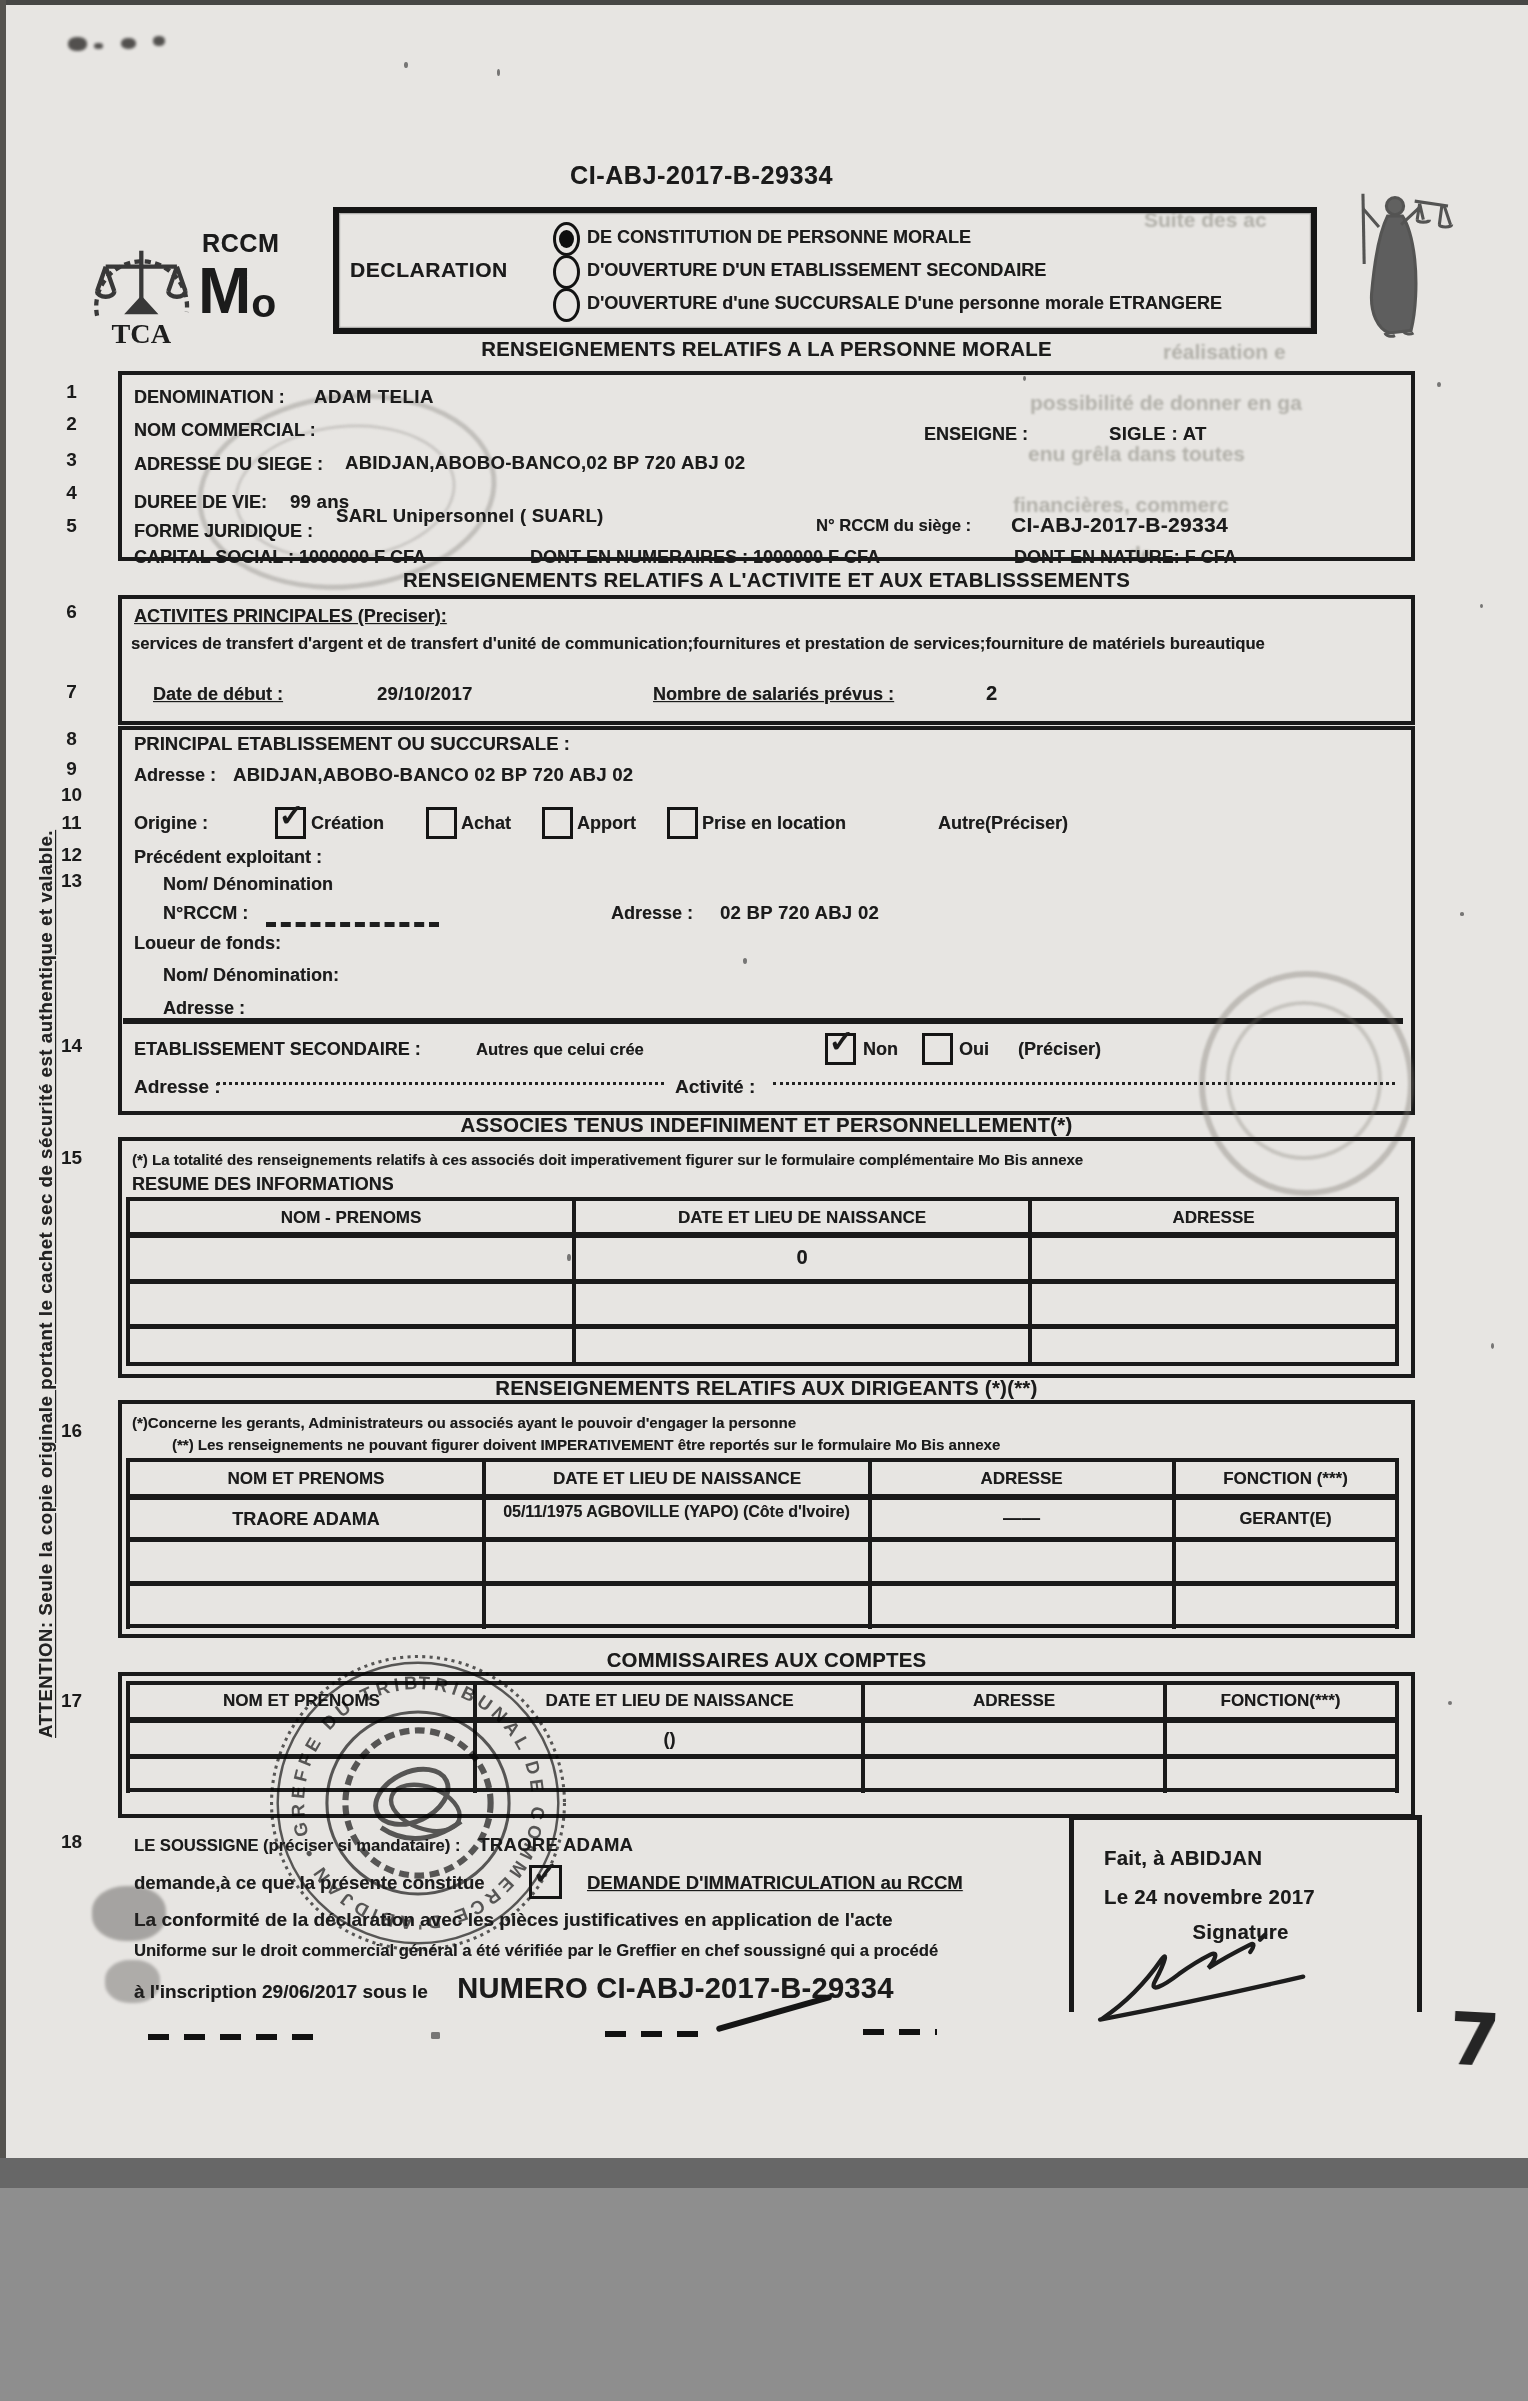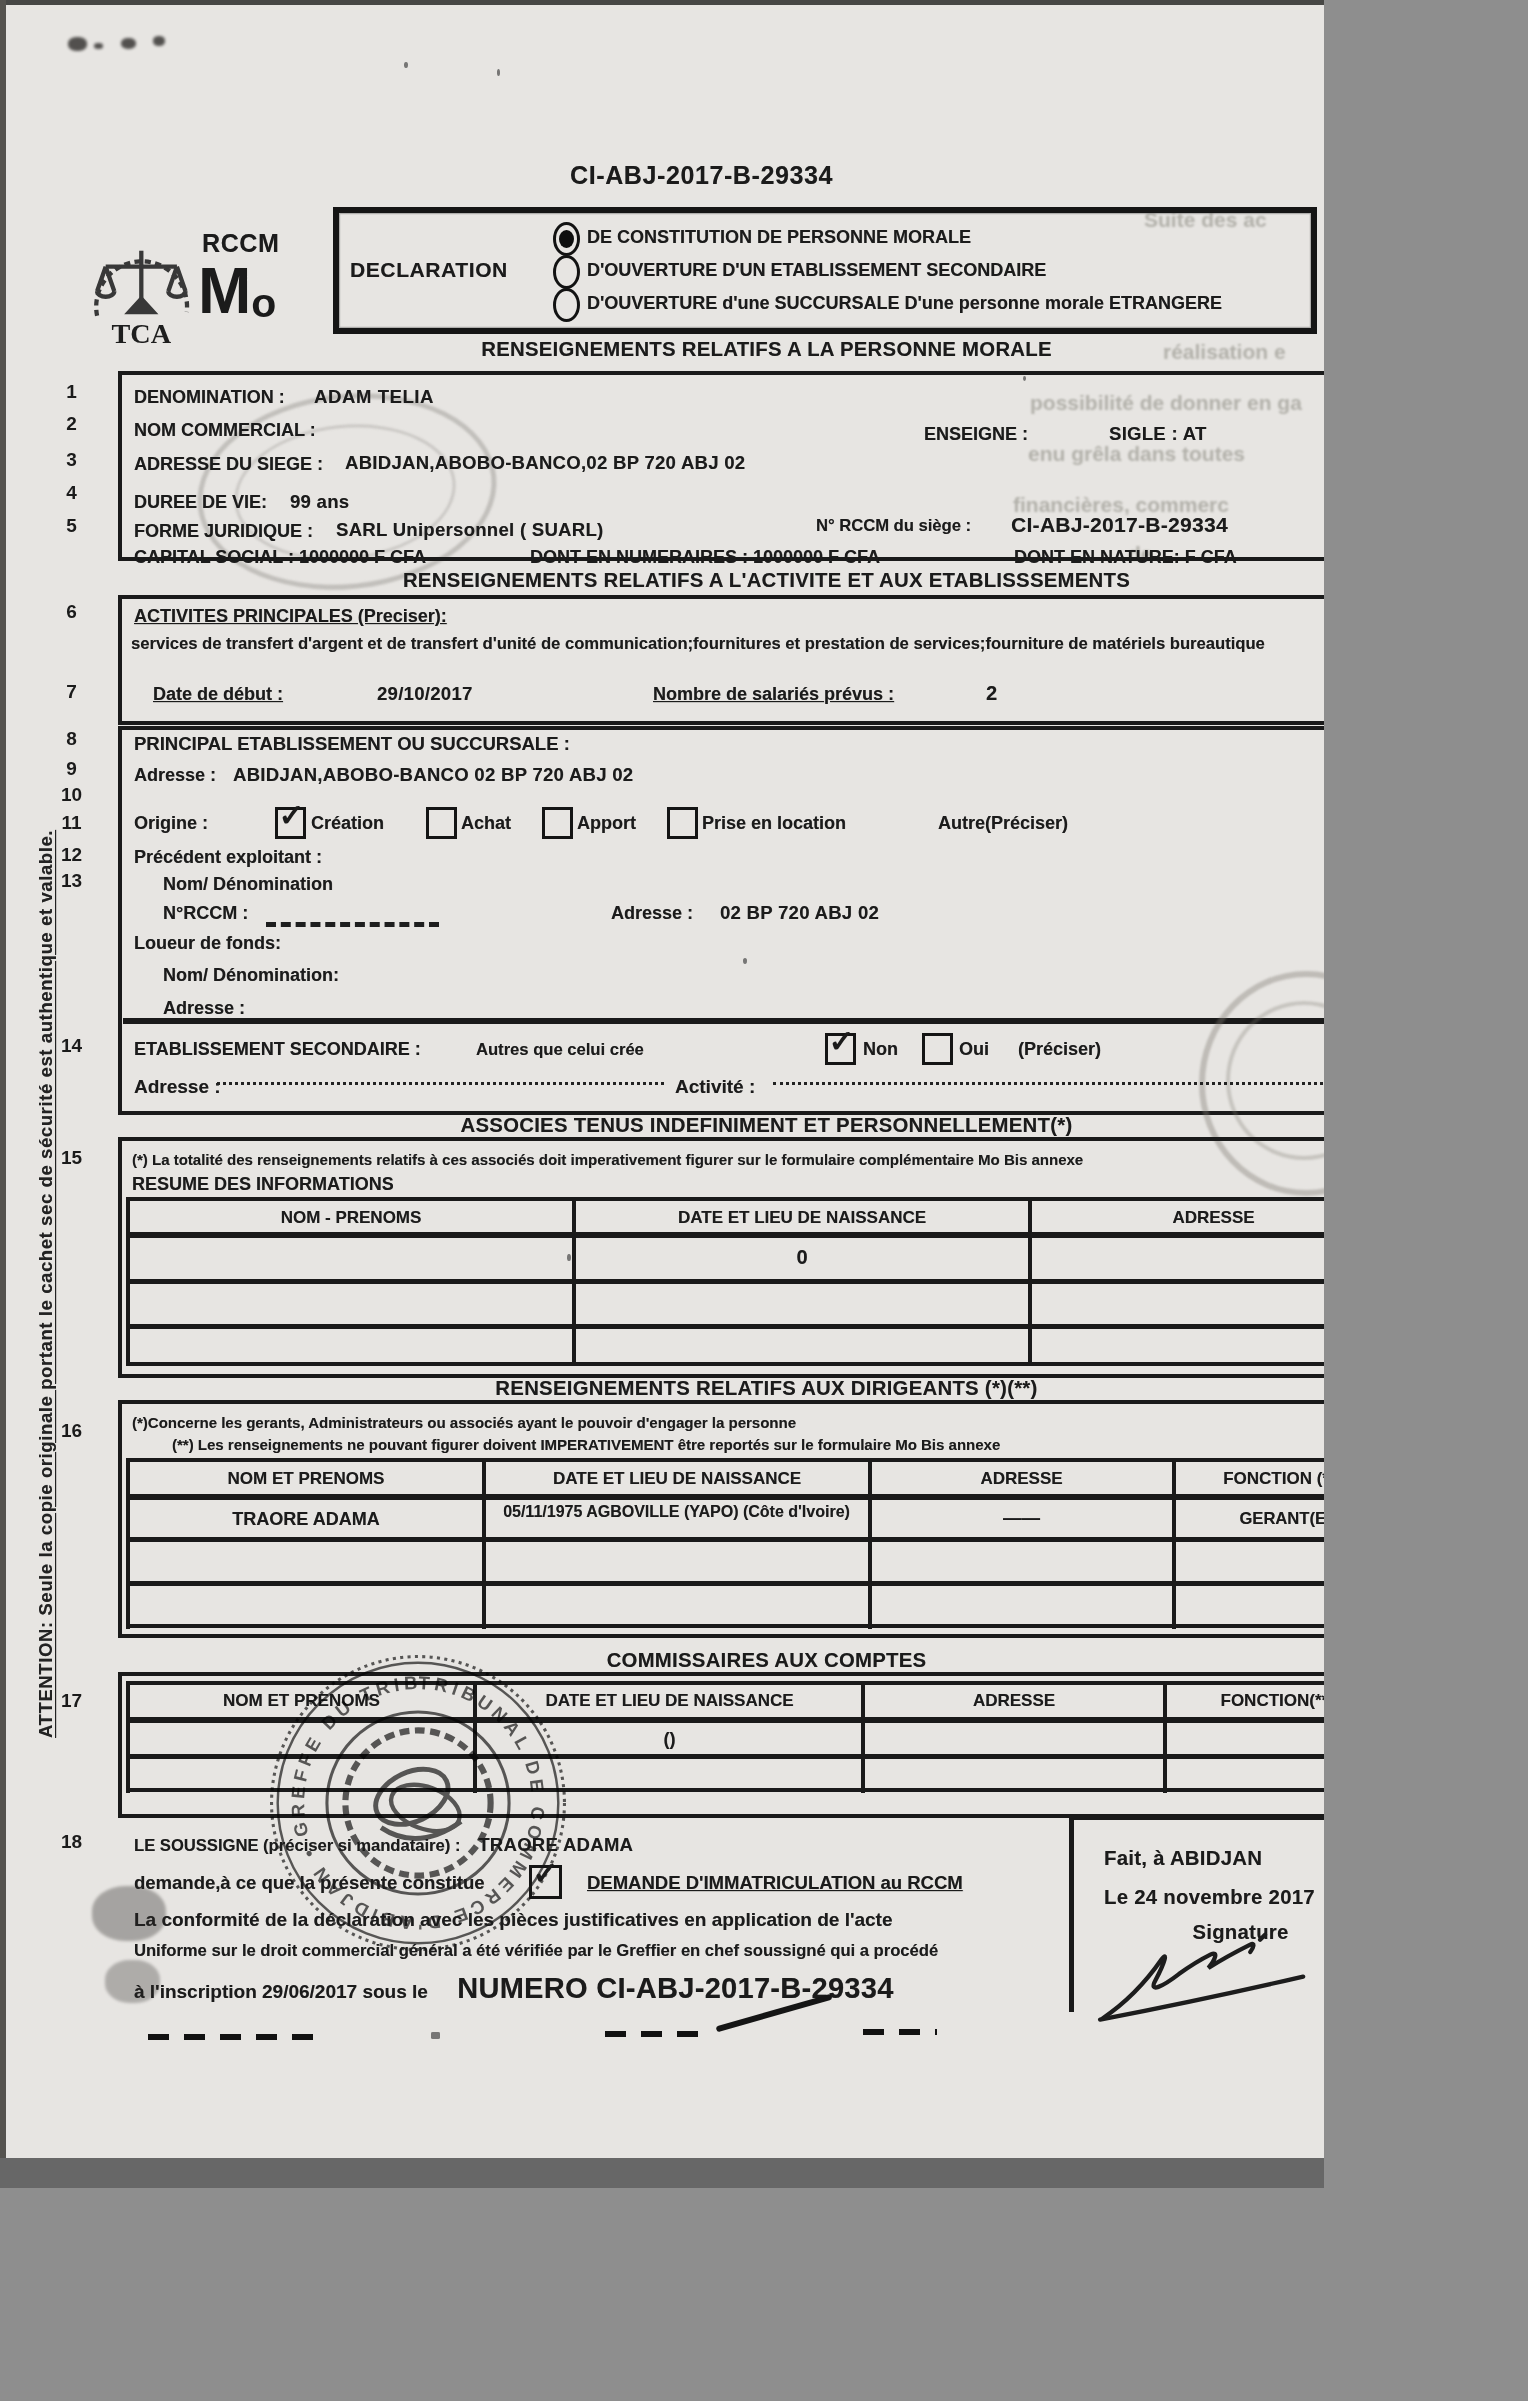--- a/index.html
+++ b/index.html
@@ -1,16 +1,16 @@
 <!DOCTYPE html>
 <html style="font-size:10px"><head>
 <meta charset="utf-8">
 <style>
   html,body{margin:0;padding:0;background:#8e8e8e;}
-  #page{position:relative;width:1324px;height:2401px;background:#e7e5e2;
+  #page{position:relative;width:1528px;height:2401px;background:#e7e5e2;
         font-family:"Liberation Sans",sans-serif;color:#1b1b1b;overflow:hidden;}
   .ab{position:absolute;}
   .ink{text-shadow:0.2px 0.4px 0.6px rgba(25,25,25,.45);}
   .title{font-weight:bold;font-size:20.3px;letter-spacing:0.3px;white-space:nowrap;text-align:center;}
   .lbl{font-weight:bold;font-size:18px;white-space:nowrap;}
   .val{font-weight:bold;font-size:18.5px;white-space:nowrap;letter-spacing:0.3px;}
   .sm{font-weight:bold;font-size:15px;white-space:nowrap;}
   .box{border:4.3px solid #1a1a1a;}
   .hline{background:#1a1a1a;position:absolute;}
   .vline{background:#1a1a1a;position:absolute;}
@@ -133,21 +133,21 @@
   <div class="ab ink lbl" style="left:924px;top:424px;">ENSEIGNE :</div>
   <div class="ab ink val" style="left:1109px;top:423px;">SIGLE : AT</div>
 
   <div class="ab ink lbl" style="left:134px;top:454px;">ADRESSE DU SIEGE :</div>
   <div class="ab ink val" style="left:345px;top:452px;">ABIDJAN,ABOBO-BANCO,02 BP 720 ABJ 02</div>
 
   <div class="ab ink lbl" style="left:134px;top:492px;">DUREE DE VIE:</div>
   <div class="ab ink val" style="left:290px;top:491px;">99 ans</div>
 
   <div class="ab ink lbl" style="left:134px;top:521px;">FORME JURIDIQUE :</div>
-  <div class="ab ink val" style="left:336px;top:519px;">SARL Unipersonnel ( SUARL)</div>
+  <div class="ab ink val" style="left:336px;top:505px;">SARL Unipersonnel ( SUARL)</div>
   <div class="ab ink lbl" style="left:816px;top:516px;font-size:16.6px;">N° RCCM du siège :</div>
   <div class="ab ink val" style="left:1011px;top:513px;font-size:21px;">CI-ABJ-2017-B-29334</div>
 
   <div class="ab ink lbl" style="left:134px;top:547px;">CAPITAL SOCIAL : 1000000 F CFA</div>
   <div class="ab ink lbl" style="left:530px;top:547px;">DONT EN NUMERAIRES : 1000000 F CFA</div>
   <div class="ab ink lbl" style="left:1014px;top:547px;">DONT EN NATURE: F CFA</div>
 
   <div class="ab ink title" style="left:118px;top:569px;width:1297px;">RENSEIGNEMENTS RELATIFS A L'ACTIVITE ET AUX ETABLISSSEMENTS</div>
   <div class="ab box" style="left:118px;top:595px;width:1289px;height:122px;"></div>
   <div class="ab ink lbl ul" style="left:134px;top:606px;">ACTIVITES PRINCIPALES (Preciser):</div>

